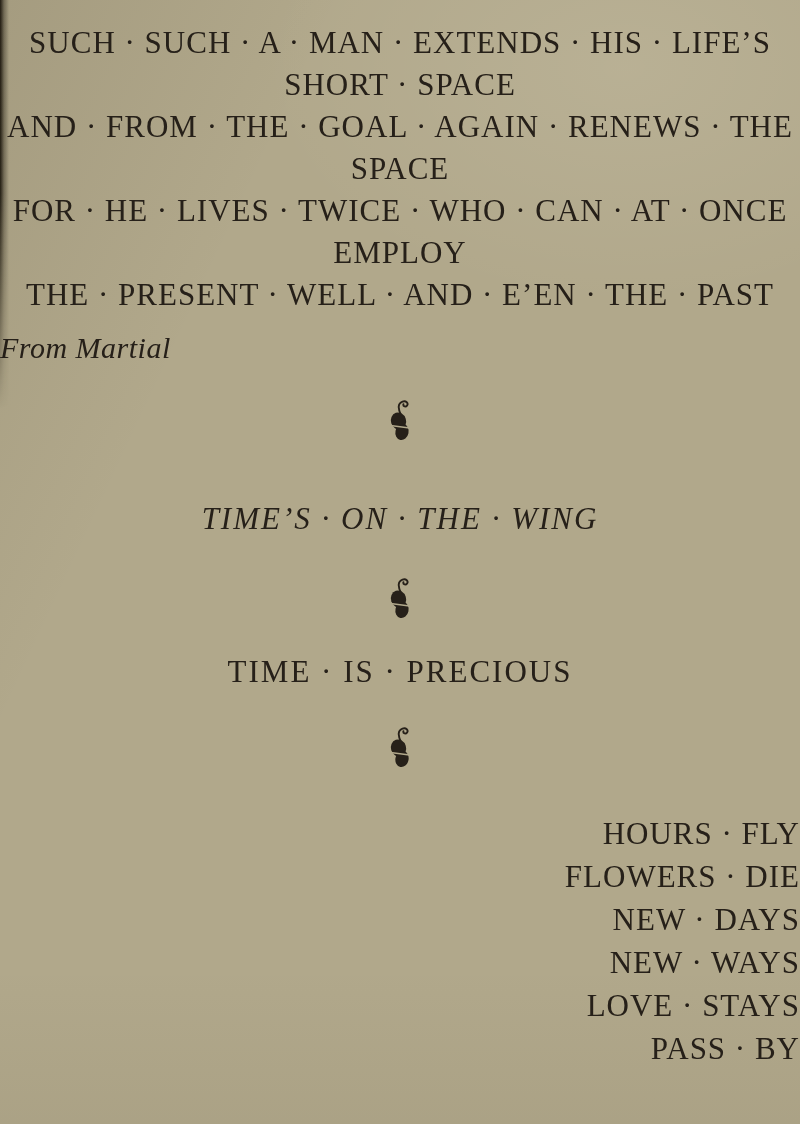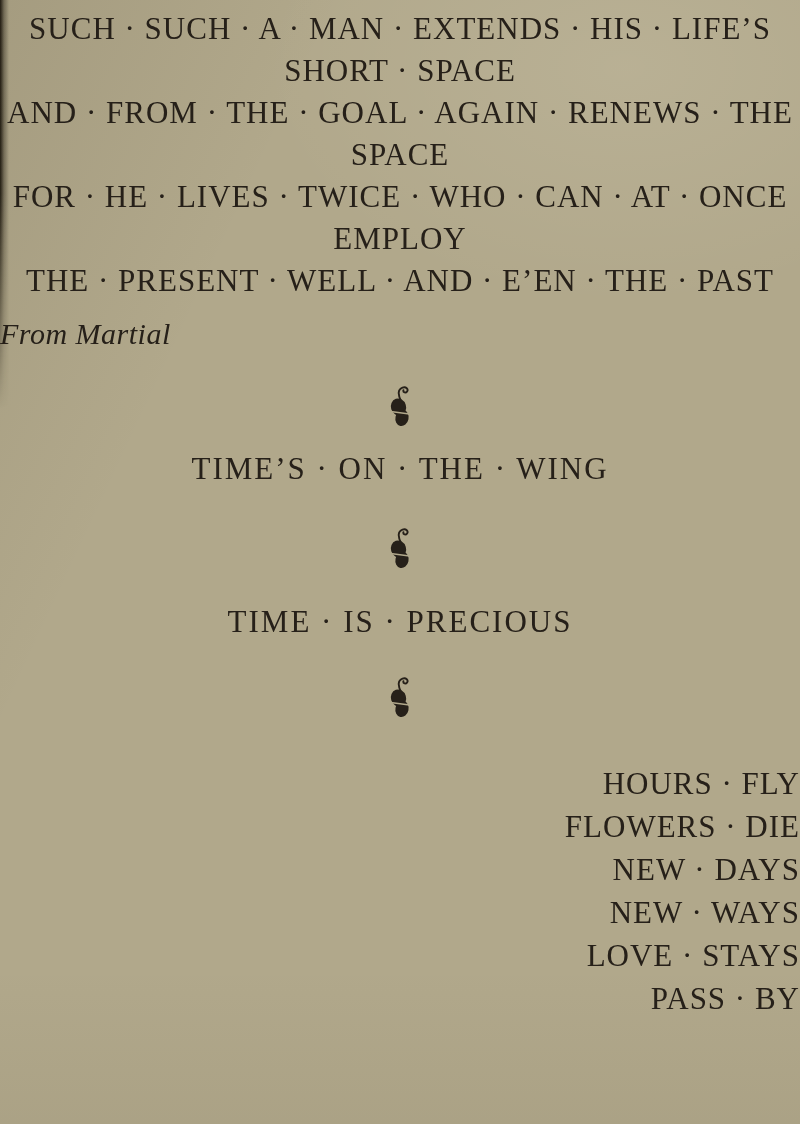--- a/index.html
+++ b/index.html
@@ -31,21 +31,21 @@
     left: 0;
     top: 0;
     width: 9px;
     height: 430px;
     background: linear-gradient(to right, rgba(22, 17, 8, 0.92), rgba(22,17,8,0.35) 45%, rgba(22,17,8,0) 100%);
     -webkit-mask-image: linear-gradient(to bottom, #000 0%, #000 45%, rgba(0,0,0,0) 95%);
             mask-image: linear-gradient(to bottom, #000 0%, #000 45%, rgba(0,0,0,0) 95%);
     pointer-events: none;
   }
   .poem {
-    padding-top: 8px;
+    padding-top: 22px;
   }
   .line {
     height: 42px;
     line-height: 42px;
     font-size: 31px;
     letter-spacing: 1px;
     white-space: nowrap;
     text-align: center;
   }
   .attribution {
@@ -71,21 +71,21 @@
   .orn-2 { margin-top: 38px; }
   .orn-3 { margin-top: 34px; }
   .motto {
     height: 42px;
     line-height: 42px;
     font-size: 31px;
     letter-spacing: 2px;
     text-align: center;
     white-space: nowrap;
   }
-  .motto-1 { margin-top: 18px; }
+  .motto-1 { margin-top: 54px; font-style: italic; }
   .motto-2 { margin-top: 29px; }
   .verse {
     margin-top: 41px;
     margin-left: 278px;
   }
   .verse .line {
     height: 43px;
     line-height: 43px;
     text-align: right;
   }

